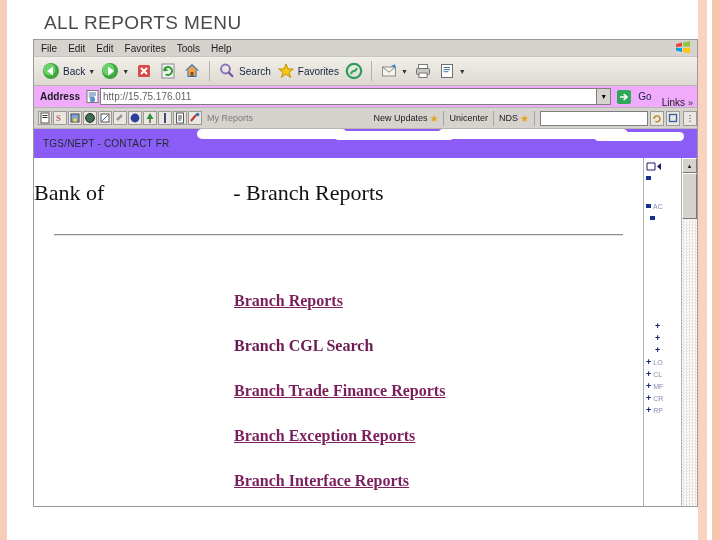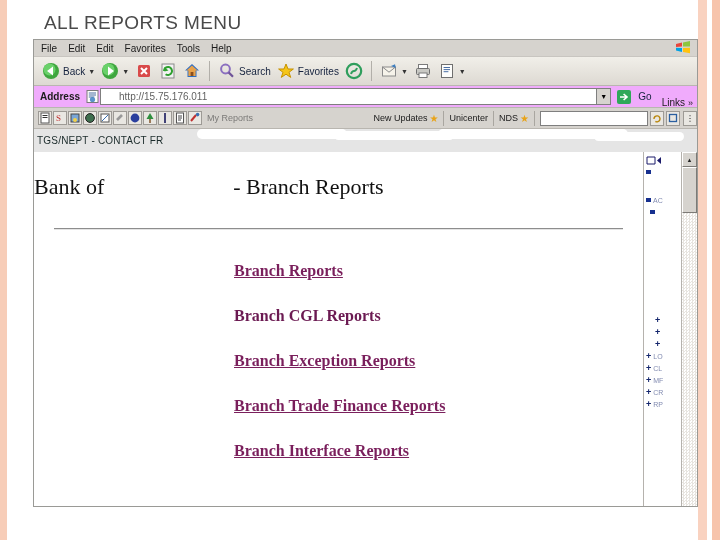--- a/index.html
+++ b/index.html
@@ -65,21 +65,21 @@
   
   .addressbar {
     height:22px; background:#f0abfc;
     display:flex; align-items:center; padding-left:6px;
     border-bottom:1px solid #b9b6b0;
   }
   .addr-label { font-size:10px; font-weight:bold; color:#1b1b1b; margin-right:5px; }
   .addr-field {
     flex:1; height:17px; background:#ffffff;
     border:1px solid #7f7f7f; border-right:none;
-    display:flex; align-items:center; padding-left:18px;
+    display:flex; align-items:center; padding-left:2px;
     filter: blur(0.6px);
   }
   .addr-url { font-size:10px; color:#222; opacity:.72; white-space:nowrap; }
   .addr-dd {
     width:15px; height:17px; background:#d6d3ce; border:1px solid #7f7f7f;
     display:flex; align-items:center; justify-content:center; font-size:7px;
   }
   .go-btn {
     display:flex; align-items:center; margin:0 4px 0 5px; font-size:10px; color:#14213d;
   }
@@ -100,23 +100,23 @@
   .tb2-text { font-size:9px; color:#3b3b3b; margin-left:4px; opacity:.6; filter:blur(.5px); white-space:nowrap;}
   .tb2-item { font-size:9px; color:#1b1b1b; display:flex; align-items:center; white-space:nowrap; }
   .star { color:#e8a317; font-size:10px; margin-left:2px; }
   .tb2-sep { width:1px; height:15px; background:#a9a6a0; margin:0 5px; }
   .tb2-input { width:108px; height:15px; background:#fff; border:1px solid #7f7f7f; }
   .tb2-sq { width:14px;height:15px;background:#e9e7e2;border:1px solid #9d9a95;
             display:flex;align-items:center;justify-content:center;font-size:8px; margin-left:2px;}
 
   
   .teal-banner {
-    height:23px; background:#e5e5e5;
+    height:29px; background:#8b5cf6;
     position:relative; overflow:hidden;
-    display:flex; align-items:center; padding-left:3px;
+    display:flex; align-items:center; padding-left:9px;
   }
   .teal-text {
     font-size:10px; color:#1b2b2b; white-space:nowrap; letter-spacing:.2px;
   }
   .redact {
     position:absolute; background:#ffffff; border-radius:7px;
   }
 
   
   .pagewrap { display:flex; height:408px; background:#ffffff; }
@@ -130,21 +130,21 @@
     font-size:22px; font-weight:normal; color:#111;
     white-space:nowrap; position:relative;
   }
   .heading-gap { display:inline-block; width:118px; }
 
   .doc-hr {
     height:2px; background:#8d8d8d;
     margin:28px 20px 0 20px; border-bottom:1px solid #e4e4e4;
   }
 
-  .link-list { margin-top:32px; padding-left:200px; }
+  .link-list { margin-top:56px; padding-left:200px; }
   .rep-link {
     display:block;
     font-family:"Liberation Serif", serif;
     font-size:16px; font-weight:bold;
     color:#7a1f5c; text-decoration:underline;
     margin-bottom:27px; width:max-content;
     cursor:pointer;
   }
   .rep-link.no-underline { text-decoration:none; color:#6b1a52; }
 
@@ -454,23 +454,23 @@
       <div class="doc-heading">
         <span>Bank of</span>
         <span class="heading-gap"></span>
         <span>- Branch Reports</span>
       </div>
 
       <div class="doc-hr"></div>
 
       <div class="link-list">
         <a class="rep-link">Branch Reports</a>
-        <a class="rep-link no-underline">Branch CGL Reports</a>
+        <a class="rep-link no-underline">Branch CGL Search</a>
+        <a class="rep-link">Branch Trade Finance Reports</a>
         <a class="rep-link">Branch Exception Reports</a>
-        <a class="rep-link">Branch Trade Finance Reports</a>
         <a class="rep-link">Branch Interface Reports</a>
       </div>
     </div>
 
     <div class="treepanel">
       <div class="tree-head">
         <svg width="16" height="11" viewBox="0 0 16 11">
           <path d="M1 2 H9 V9 H1 Z" fill="none" stroke="#1b1b6b"></path>
           <path d="M11 5.5 L15 2 L15 9 Z" fill="#1b1b6b"></path>
         </svg>

